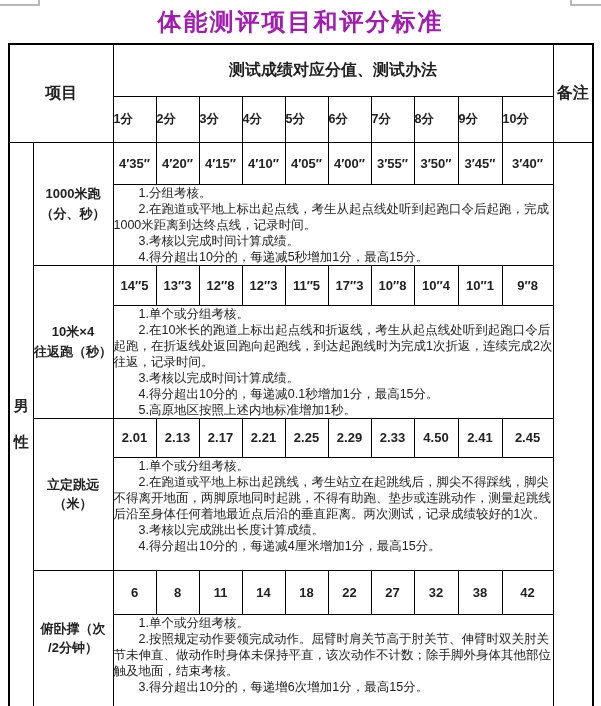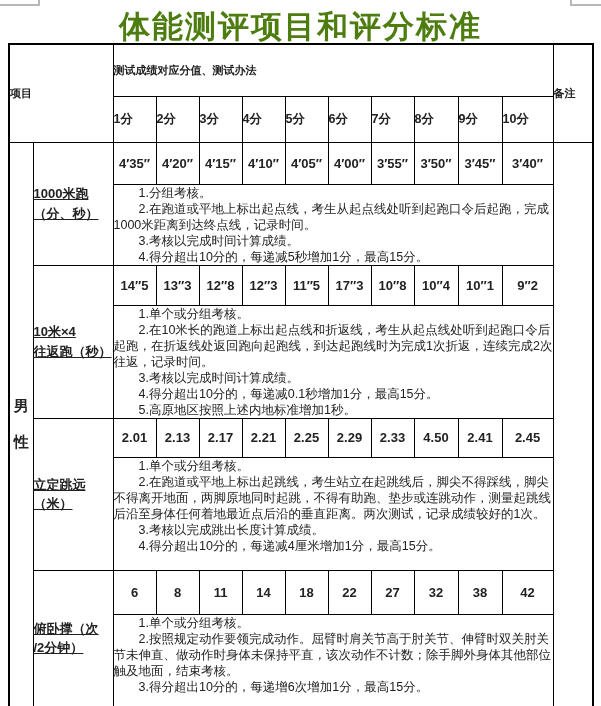--- a/index.html
+++ b/index.html
@@ -25,70 +25,69 @@
   }
   .crop-artifact.left  { left: 0;  width: 38px; border-right: 2px solid #b8b8b8; }
   .crop-artifact.right { right: 0; width: 29px; border-left: 2px solid #b8b8b8; }
 
   .doc-title {
     position: absolute;
     top: 6px;
     left: 0;
     right: 0;
     text-align: center;
-    font-size: 31px;
+    font-size: 24px;
     font-weight: bold;
     letter-spacing: 2px;
-    color: #4d7c0f;
+    color: #a21caf;
     font-family: "Liberation Serif", "DejaVu Serif", serif;
   }
 
   table.score-table {
     position: absolute;
     left: 8px;
     top: 43px;
     width: 585px;
     border-collapse: collapse;
     table-layout: fixed;
     border: 2px solid #000;
   }
   table.score-table td {
     border: 1px solid #000;
     padding: 0;
     color: #222;
   }
   td.hdr {
-    text-align: left;
-    vertical-align: middle;
-    font-weight: bold;
-    font-size: 11px;
+    text-align: center;
+    vertical-align: middle;
+    font-weight: bold;
+    font-size: 16px;
     font-family: Liberation Serif, serif;
   }
   td.score-col-hdr {
     text-align: left;
     vertical-align: middle;
     font-weight: bold;
     font-size: 12.5px;
   }
   td.gender-cell {
     text-align: center;
     vertical-align: middle;
     font-weight: bold;
     font-size: 15px;
     line-height: 2.4;
     white-space: pre-line;
   }
   td.item-cell {
-    text-align: left;
+    text-align: center;
     vertical-align: middle;
     font-weight: bold;
     font-size: 13px;
     line-height: 1.5;
     white-space: pre-line;
-    text-decoration: underline;
   }
   td.value-cell {
     text-align: center;
     vertical-align: middle;
     font-size: 13px;
     font-weight: 600;
     color: #1c1c1c;
   }
   td.method-cell {
     vertical-align: top;
@@ -184,21 +183,21 @@
 往返跑（秒）</td>
       <td class="value-cell">14″5</td>
       <td class="value-cell">13″3</td>
       <td class="value-cell">12″8</td>
       <td class="value-cell">12″3</td>
       <td class="value-cell">11″5</td>
       <td class="value-cell">17″3</td>
       <td class="value-cell">10″8</td>
       <td class="value-cell">10″4</td>
       <td class="value-cell">10″1</td>
-      <td class="value-cell">9″2</td>
+      <td class="value-cell">9″8</td>
     </tr>
     <tr style="height:107px">
       <td class="method-cell" colspan="10">
         <p>1.单个或分组考核。</p>
         <p>2.在10米长的跑道上标出起点线和折返线，考生从起点线处听到起跑口令后起跑，在折返线处返回跑向起跑线，到达起跑线时为完成1次折返，连续完成2次往返，记录时间。</p>
         <p>3.考核以完成时间计算成绩。</p>
         <p>4.得分超出10分的，每递减0.1秒增加1分，最高15分。</p>
         <p>5.高原地区按照上述内地标准增加1秒。</p>
       </td>
     </tr>

